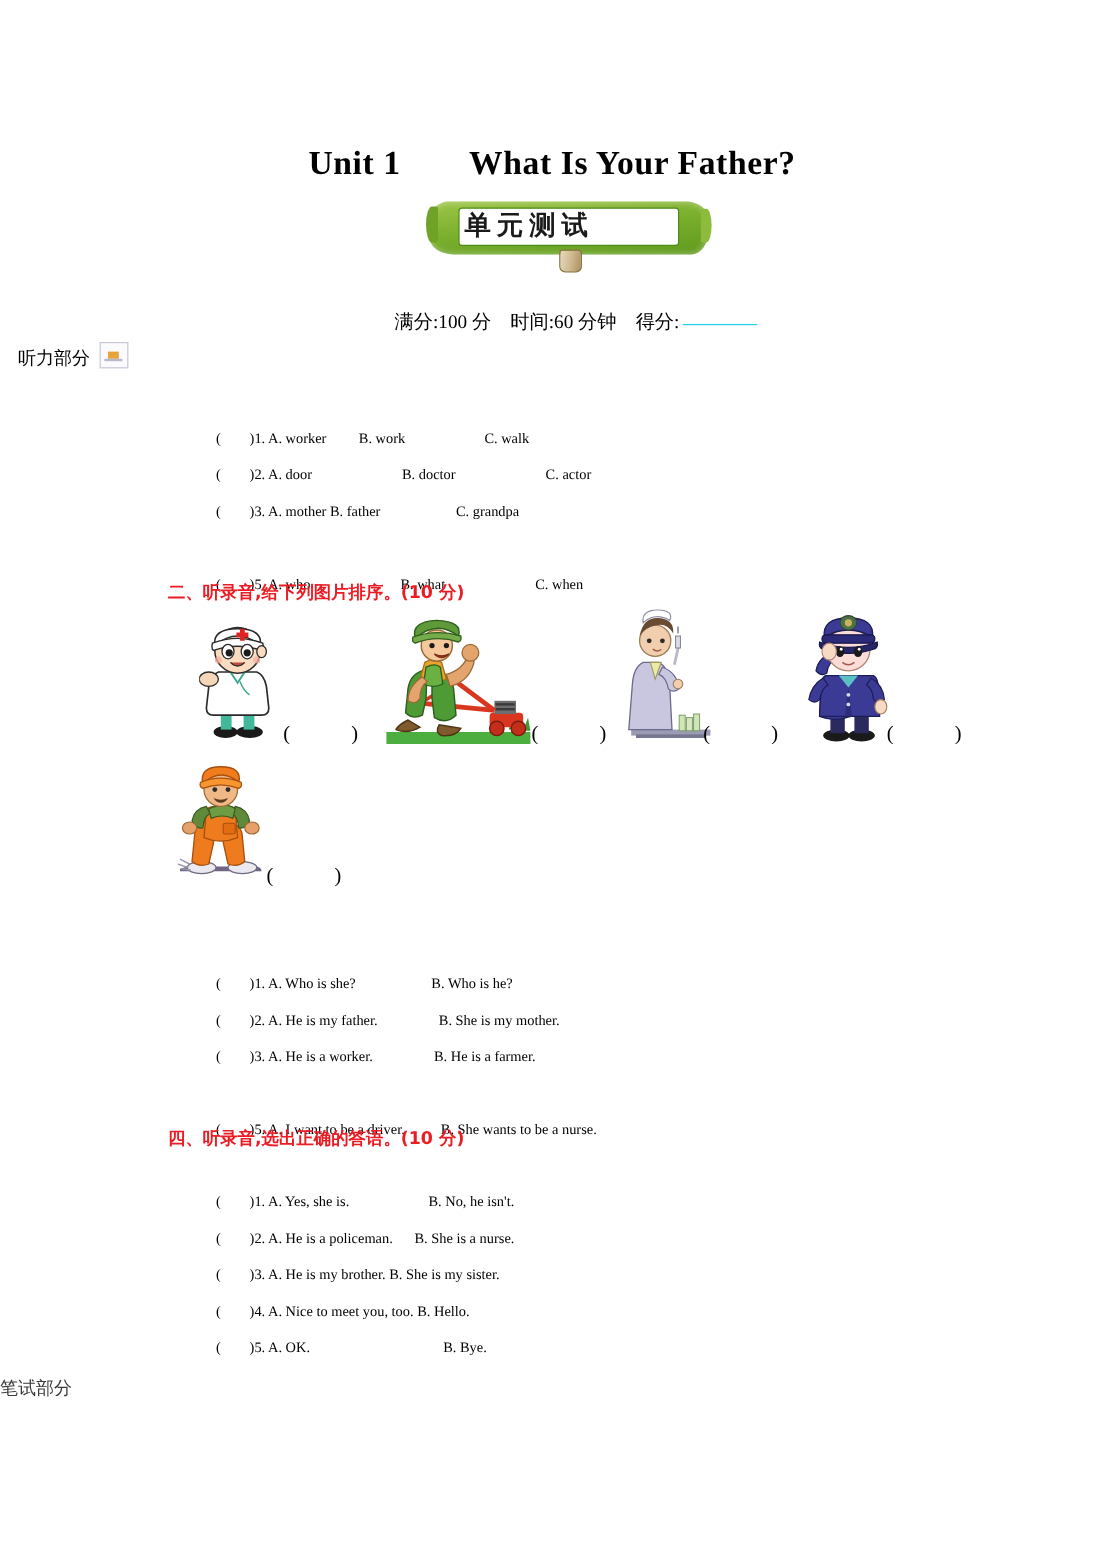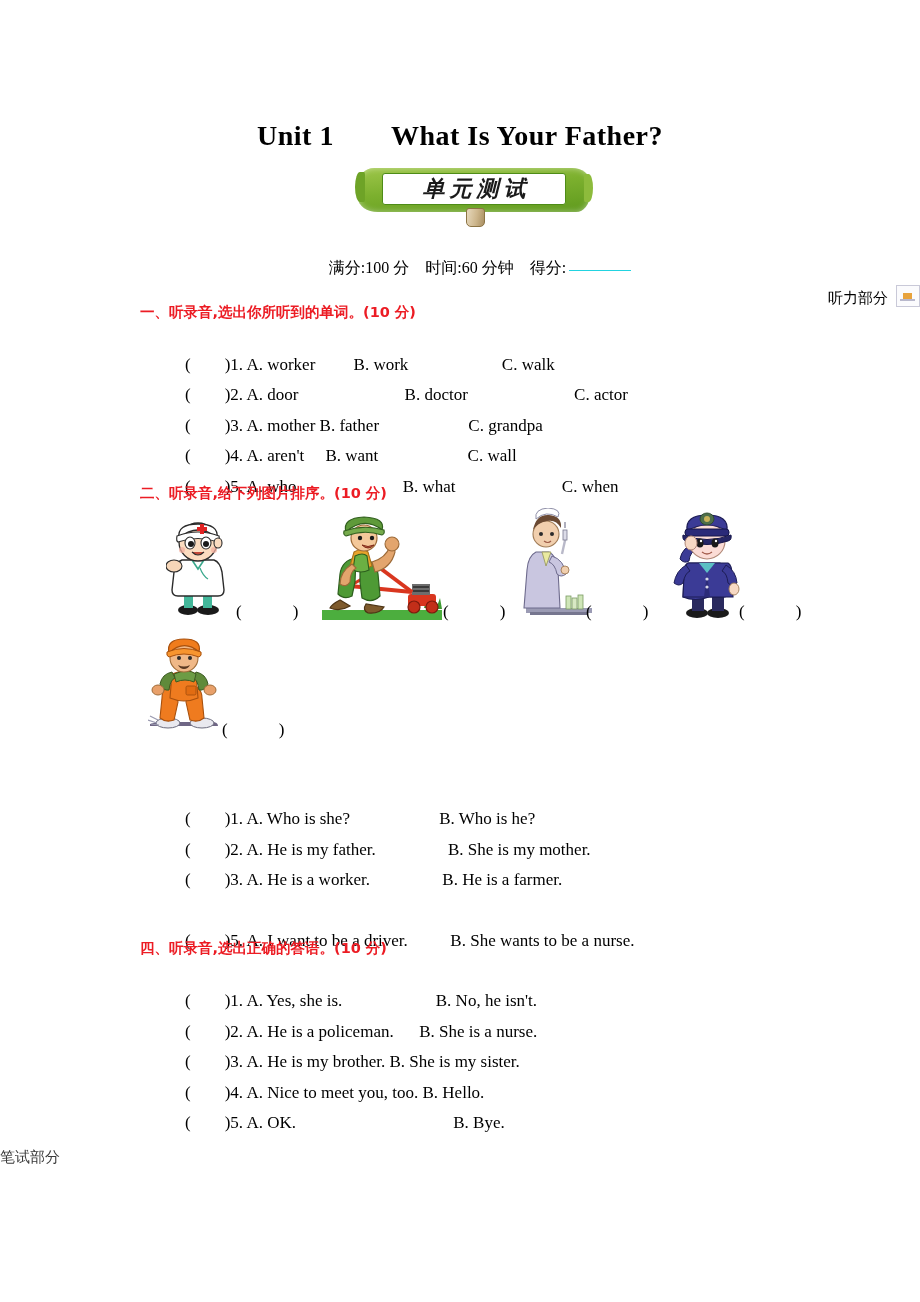--- a/index.html
+++ b/index.html
@@ -71,28 +71,27 @@
     border: 1.5px solid #4e8c17;
     border-radius: 3px;
     background: #ffffff;
     box-sizing: border-box;
   }
   .badge-text {
     position: absolute;
     left: 24px; top: 3px;
     width: 184px; height: 36px;
     line-height: 36px;
-    text-align: center;
+    text-align: left;
     font-family: "DejaVu Sans", "Liberation Sans", sans-serif;
     font-size: 22px;
     font-weight: bold;
     letter-spacing: 5px;
     color: #1a1a1a;
     text-indent: 5px;
-    font-style: italic;
   }
   .badge-peg {
     position: absolute;
     left: 108px; top: 40px;
     width: 17px; height: 17px;
     background: linear-gradient(100deg, #e7d9bd 0%, #cdb68c 55%, #a98f62 100%);
     border: 1px solid #8c7444;
     border-radius: 3px 3px 5px 5px;
   }
 
@@ -110,21 +109,21 @@
     display: inline-block;
     width: 62px;
     border-bottom: 1.6px solid #22d3e0;
     vertical-align: 2px;
     margin-left: 3px;
   }
   .listening-head {
     position: absolute;
     left: 0; top: 268px;
     width: 920px;
-    text-align: right;
+    text-align: left;
     font-size: 15px;
     white-space: pre;
   }
   .audio-stamp {
     display: inline-block;
     width: 22px; height: 20px;
     vertical-align: -4px;
     margin-left: 8px;
     border: 1px solid #c9c9d8;
     background: #fbfbfd;
@@ -153,21 +152,21 @@
     font-size: 14.5px;
     font-weight: bold;
     color: #ec1c24;
     white-space: pre;
   }
 
   
   .qrow {
     position: absolute;
     left: 168px;
-    font-size: 17px;
+    font-size: 12px;
     white-space: pre;
     height: 22px;
     line-height: 22px;
   }
   .paren { letter-spacing: 0; }
 
   
   .pic {
     position: absolute;
   }
@@ -203,32 +202,28 @@
   </div>
 
   <div class="scoreline">
     <span>满分:100 分　时间:60 分钟　得分:</span><span class="blank-line"></span>
   </div>
 
   <div class="listening-head">
     <span>听力部分</span><span class="audio-stamp"></span>
   </div>
 
-  <div class="sec-head" style="top:303px">一、听录音,选出你所听到的单词。(10 分)</div>
   <div class="qrow" style="top:332px">
     <span class="paren">(　　)</span><span>1.</span> <span>A. worker　　 B. work　　　　　  C. walk</span>
   </div>
   <div class="qrow" style="top:362px">
     <span class="paren">(　　)</span><span>2.</span> <span>A. door　　　　　　 B. doctor　　　　　　 C. actor</span>
   </div>
   <div class="qrow" style="top:393px">
     <span class="paren">(　　)</span><span>3.</span> <span>A. mother B. father　　　　　 C. grandpa</span>
-  </div>
-  <div class="qrow" style="top:423px">
-    <span class="paren">(　　)</span><span>4.</span> <span>A. aren't　 B. want　　　　　 C. wall</span>
   </div>
   <div class="qrow" style="top:454px">
     <span class="paren">(　　)</span><span>5.</span> <span>A. who　　　　　　 B. what　　　　　　 C. when</span>
   </div>
 
   <div class="sec-head" style="top:484px">二、听录音,给下列图片排序。(10 分)</div>
 
   <div class="pic" style="left:166px; top:512px; width:80px; height:108px;">
     <svg width="80" height="108" viewBox="0 0 80 108">
       <ellipse cx="42" cy="98" rx="11" ry="5" fill="#1a1a1a"></ellipse>

